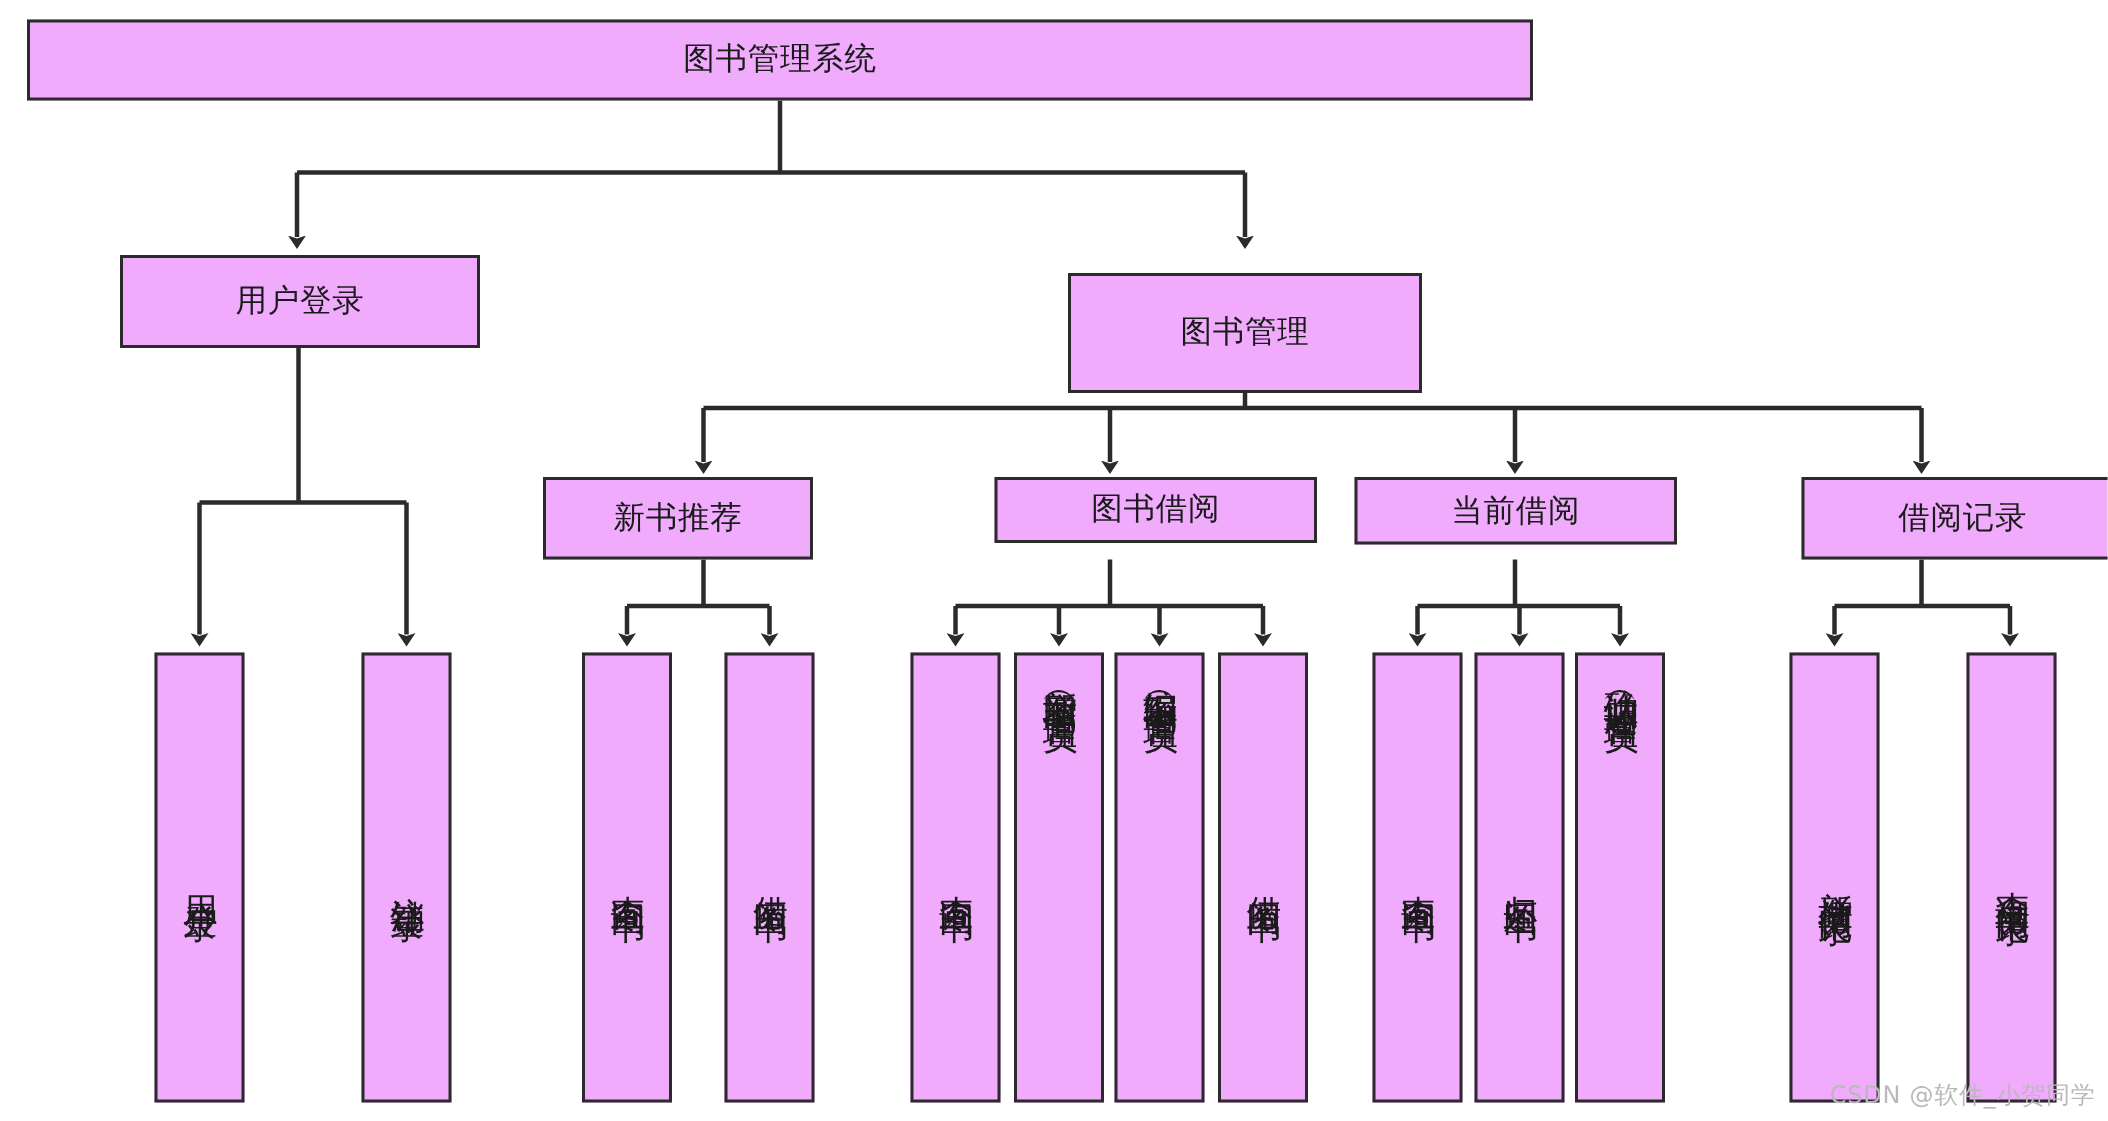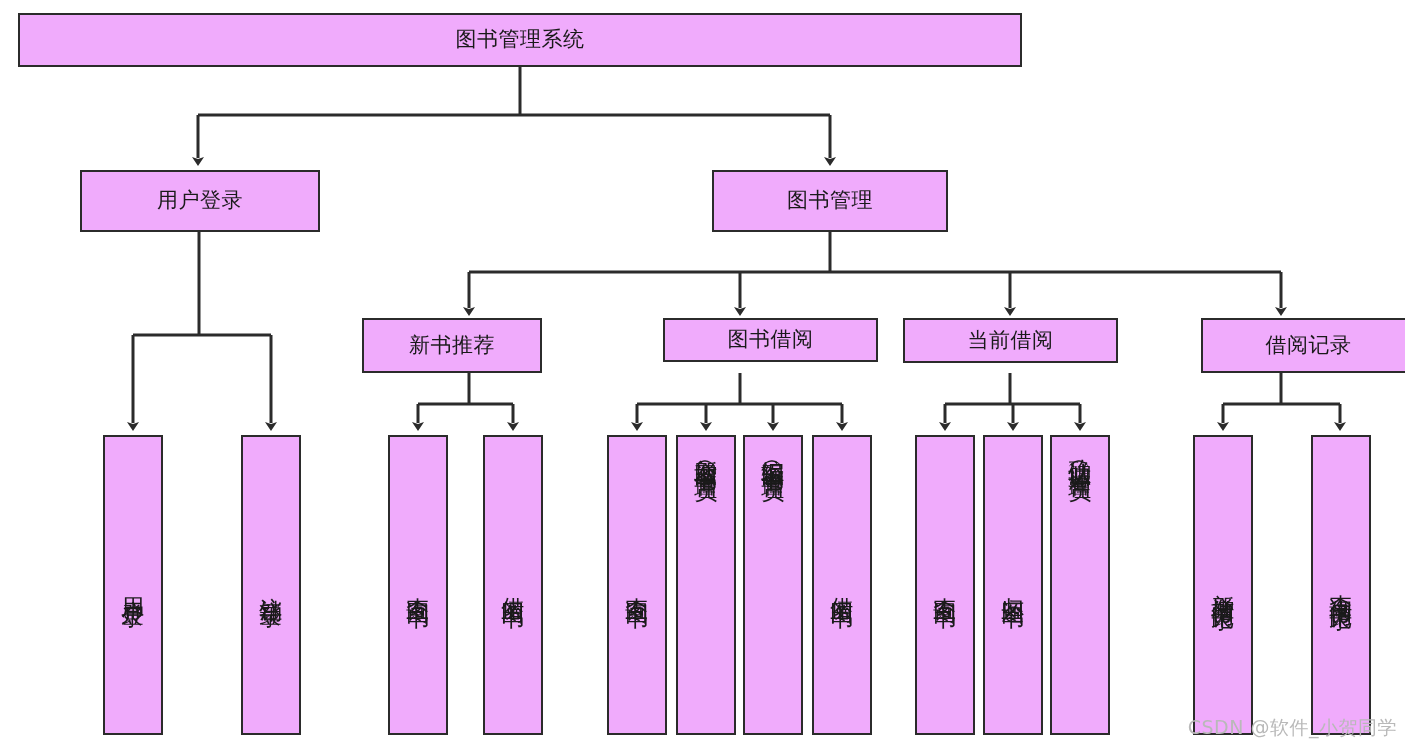--- a/index.html
+++ b/index.html
@@ -60,21 +60,21 @@
     color: #1a1a1a;
     line-height: 1.06;
     letter-spacing: 3px;
     white-space: nowrap;
     text-align: center;
   }
   .watermark {
     position: absolute;
     right: 8px;
     bottom: 6px;
-    font-size: 19px;
+    font-size: 16px;
     color: #b9b9b9;
     letter-spacing: 0.5px;
     white-space: nowrap;
     pointer-events: none;
   }
 </style>
 </head>
 <body>
 
 <div id="diagram-root">
@@ -129,21 +129,21 @@
     </g>
   </svg>
 
   <div class="node-box" style="left:18px; top:13px; width:1004px; height:54px;">
     <span class="node-label-h">图书管理系统</span>
   </div>
 
   <div class="node-box" style="left:80px; top:170px; width:240px; height:62px;">
     <span class="node-label-h">用户登录</span>
   </div>
-  <div class="node-box" style="left:712px; top:170px; width:236px; height:62px;">
+  <div class="node-box" style="left:712px; top:182px; width:236px; height:80px;">
     <span class="node-label-h">图书管理</span>
   </div>
 
   <div class="node-box" style="left:362px; top:318px; width:180px; height:55px;">
     <span class="node-label-h">新书推荐</span>
   </div>
   <div class="node-box" style="left:663px; top:318px; width:215px; height:44px;">
     <span class="node-label-h">图书借阅</span>
   </div>
   <div class="node-box" style="left:903px; top:318px; width:215px; height:45px;">

